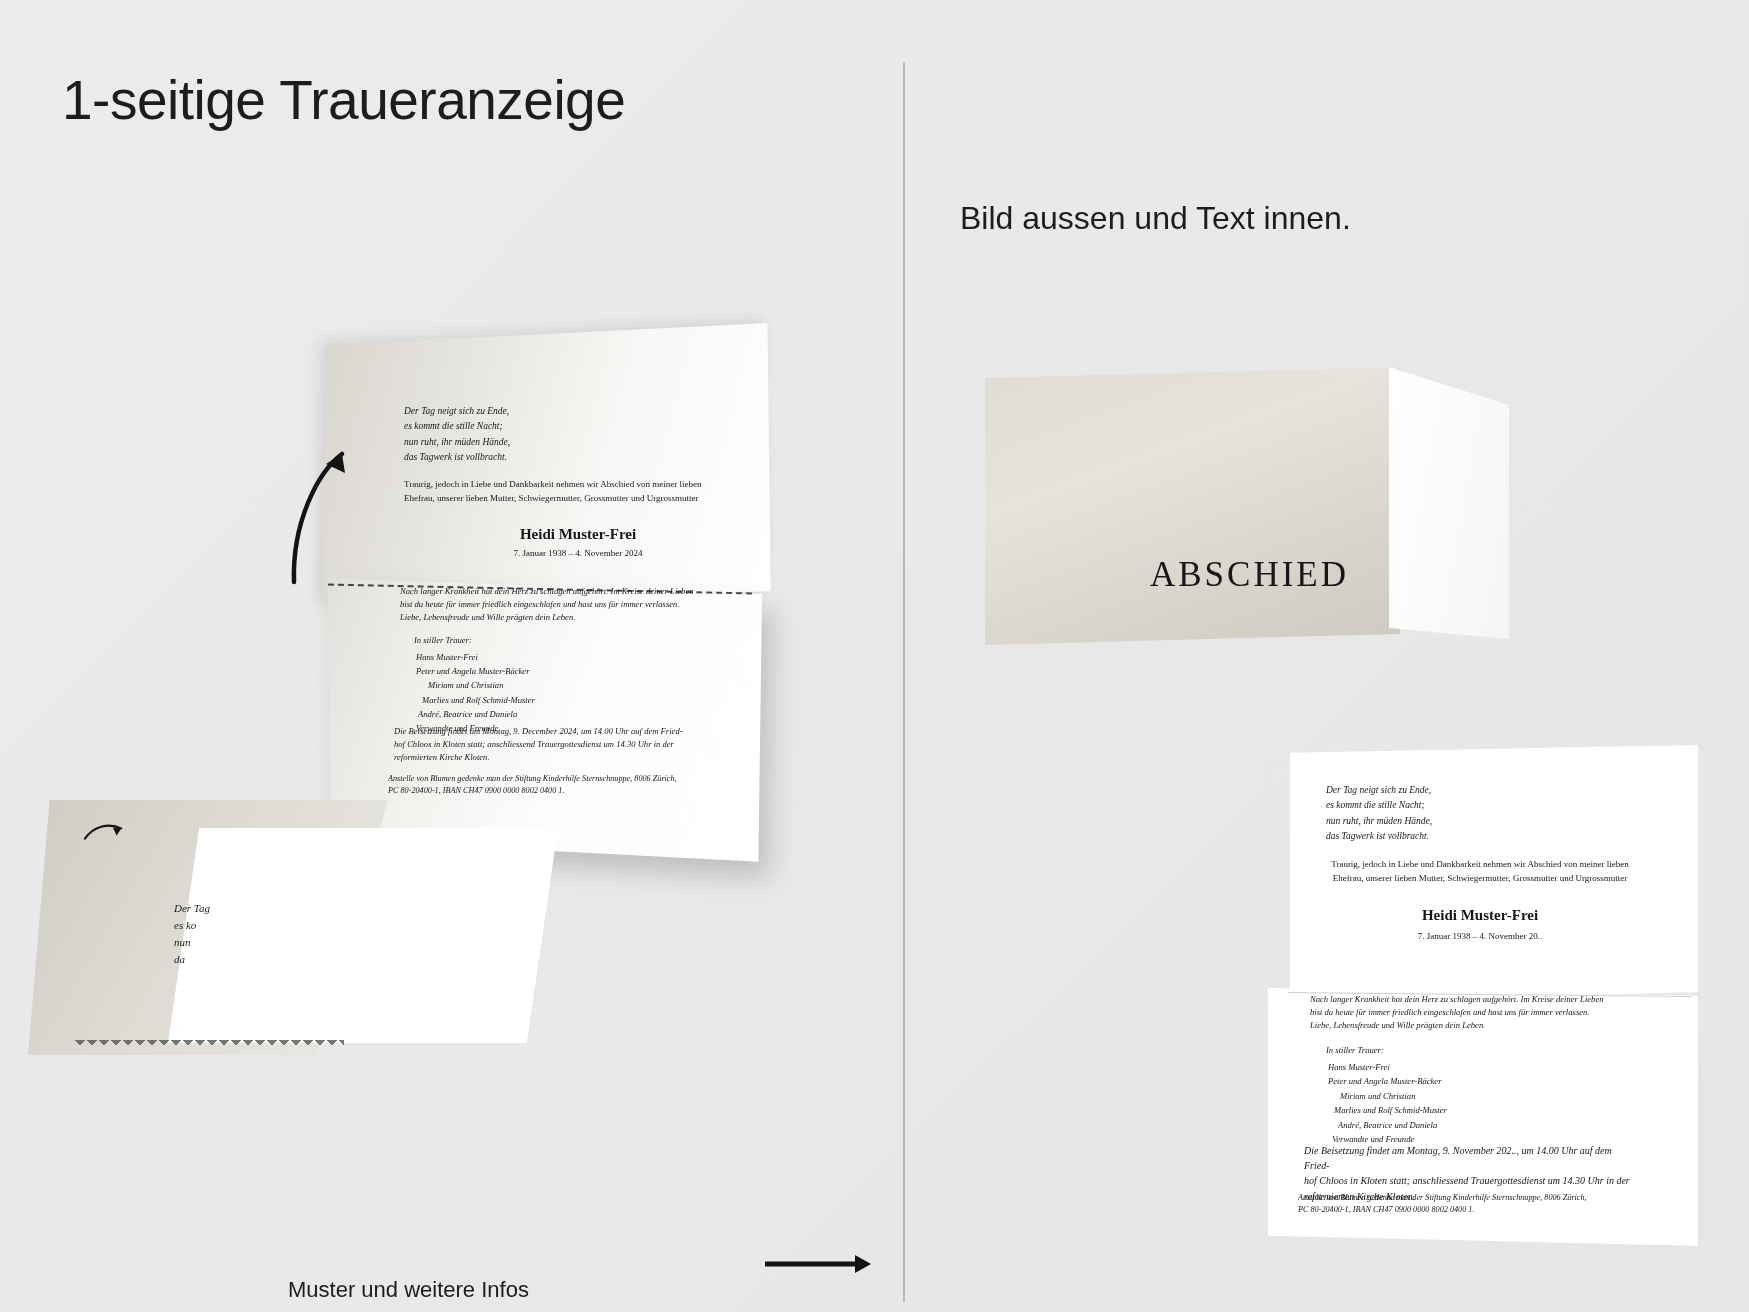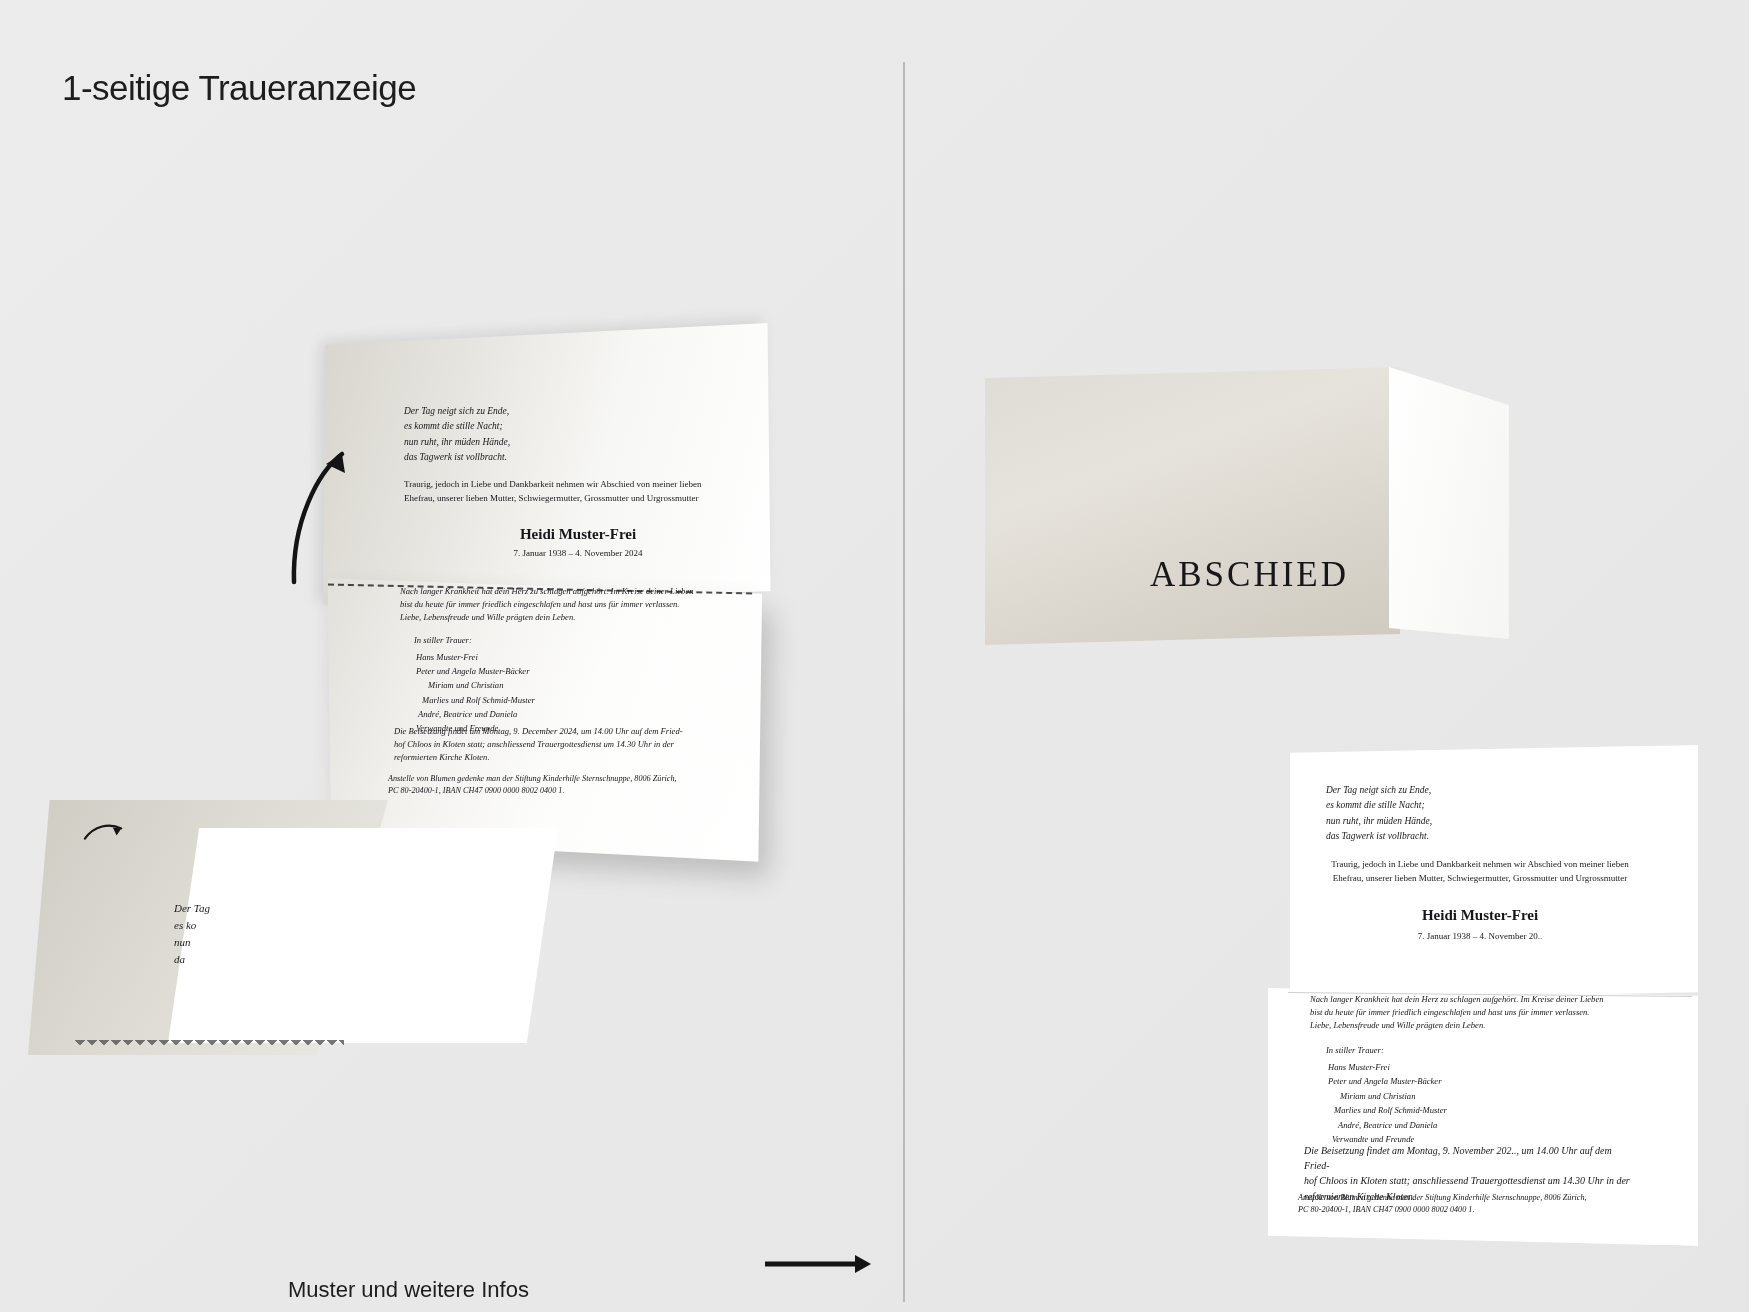--- a/index.html
+++ b/index.html
@@ -29,21 +29,21 @@
     left: 903px;
     top: 62px;
     width: 2px;
     height: 1240px;
     background: #b9b9bb;
   }
 
   
   .col-title {
     position: absolute;
-    font-size: 35px;
+    font-size: 55px;
     font-weight: 400;
     color: #1d1d1d;
     letter-spacing: -0.5px;
     white-space: nowrap;
   }
   .col-sub {
     position: absolute;
     font-size: 32px;
     font-weight: 400;
     color: #1d1d1d;
@@ -300,20 +300,21 @@
 es ko
 nun
 da</div>
   </div>
 
   <svg class="curve-arrow" id="arrow-down" viewBox="0 0 90 150" style="width:100px; height:70px;">
     <path d="M8 18 C 34 6, 66 12, 86 40" stroke="#141414" stroke-width="4.5" fill="none" stroke-linecap="round"></path>
     <path d="M8 18 L 26 16 L 18 33 Z" fill="#141414"></path>
   </svg>
 
+  <div class="col-sub" id="sub-right">Bild aussen und Text innen.</div>
 
   <div id="folded-card">
     <div id="folded-front"></div>
     <div id="folded-back"></div>
     <div id="folded-label">ABSCHIED</div>
   </div>
 
   <div id="open-card">
     <div id="open-upper"></div>
     <div id="open-lower"></div>

